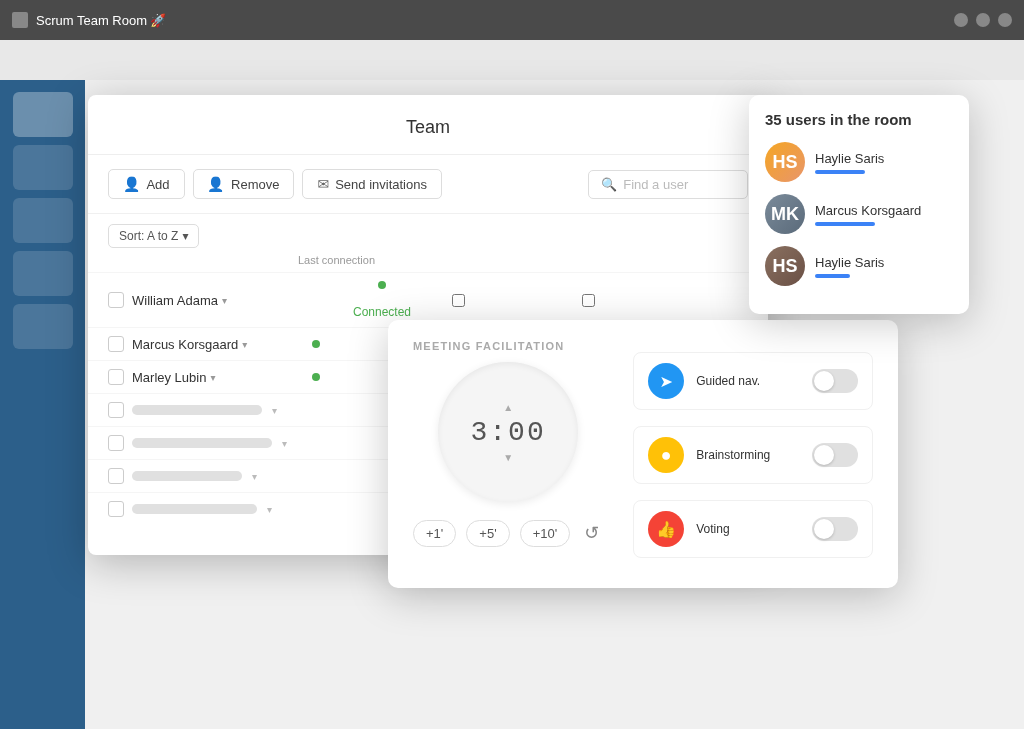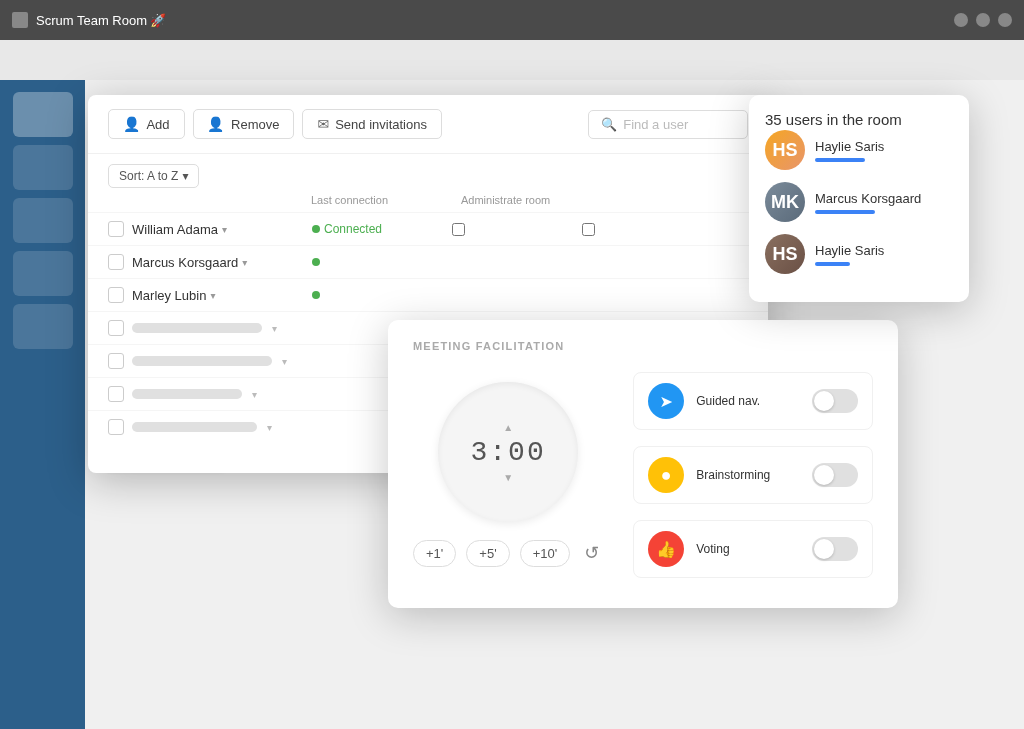--- a/index.html
+++ b/index.html
@@ -191,21 +191,21 @@
       border: 1px solid #ddd;
       border-radius: 5px;
       background: #fff;
       font-size: 12px;
       color: #555;
       cursor: pointer;
     }
 
     .table-header {
       display: flex;
-      padding: 0 23px 6px;
+      padding: 0 10px 6px;
       font-size: 11px;
       color: #999;
       gap: 0;
     }
     .th-name { width: 200px; padding-left: 24px; }
     .th-connection { width: 150px; }
     .th-admin { width: 130px; }
     .th-manage { width: 130px; }
 
     .table-row {
@@ -263,21 +263,20 @@
       border-radius: 10px;
       box-shadow: 0 8px 40px rgba(0,0,0,0.22);
       z-index: 20;
       padding: 20px 25px 30px;
     }
     .meeting-title {
       font-size: 11px;
       font-weight: 600;
       letter-spacing: 1.2px;
       color: #aaa;
-      margin-bottom: 20px;
     }
     .meeting-content {
       display: flex;
       gap: 30px;
       align-items: center;
     }
 
     
     .timer-container {
       display: flex;
@@ -401,23 +400,23 @@
       top: 55px;
       width: 220px;
       background: #fff;
       border-radius: 10px;
       box-shadow: 0 8px 40px rgba(0,0,0,0.22);
       z-index: 30;
       padding: 16px;
     }
     .users-count {
       font-size: 15px;
-      font-weight: 400;
+      font-weight: 700;
       color: #333;
-      margin-bottom: 2px;
+      margin-bottom: 14px;
     }
     .user-item {
       display: flex;
       align-items: center;
       gap: 10px;
       margin-bottom: 12px;
     }
     .user-avatar {
       width: 40px;
       height: 40px;
@@ -478,20 +477,21 @@
   </div>
 
   <div class="canvas-content">
     <div class="canvas-card canvas-card-1"></div>
     <div class="canvas-card canvas-card-2"></div>
     <div class="canvas-card canvas-card-3"></div>
     <div class="canvas-card canvas-card-4"></div>
   </div>
 
   <div class="team-modal">
+    <div class="modal-header">Team</div>
 
     <div class="modal-toolbar">
       <button class="toolbar-btn">
         <span class="btn-icon">👤</span>
         <span>Add</span>
       </button>
       <button class="toolbar-btn">
         <span class="btn-icon">👤</span>
         <span>Remove</span>
       </button>
@@ -509,31 +509,30 @@
     <div class="sort-row">
       <button class="sort-btn">
         <span>Sort: A to Z</span>
         <span>▾</span>
       </button>
     </div>
 
     <div class="table-header">
       <div class="th-name"></div>
       <div class="th-connection">Last connection</div>
-      <div class="th-admin">Administrate room</div>
     </div>
 
     <div class="table-row">
       <div class="row-check"></div>
       <div class="row-name">
         <span>William Adama</span>
         <span class="row-name-chevron">▾</span>
       </div>
       <div class="row-connection">
-        <span style="display:flex;align-items:center;gap:4px;">
+        <span style="display:flex;align-items:center;gap:16px;flex-direction:column;">
           <span style="width:8px;height:8px;border-radius:50%;background:#4caf50;display:inline-block;"></span>
           <span class="connected-text">Connected</span>
         </span>
       </div>
       <div class="row-checkbox">
         <input type="checkbox" style="">
       </div>
       <div class="row-checkbox">
         <input type="checkbox" style="">
       </div>

